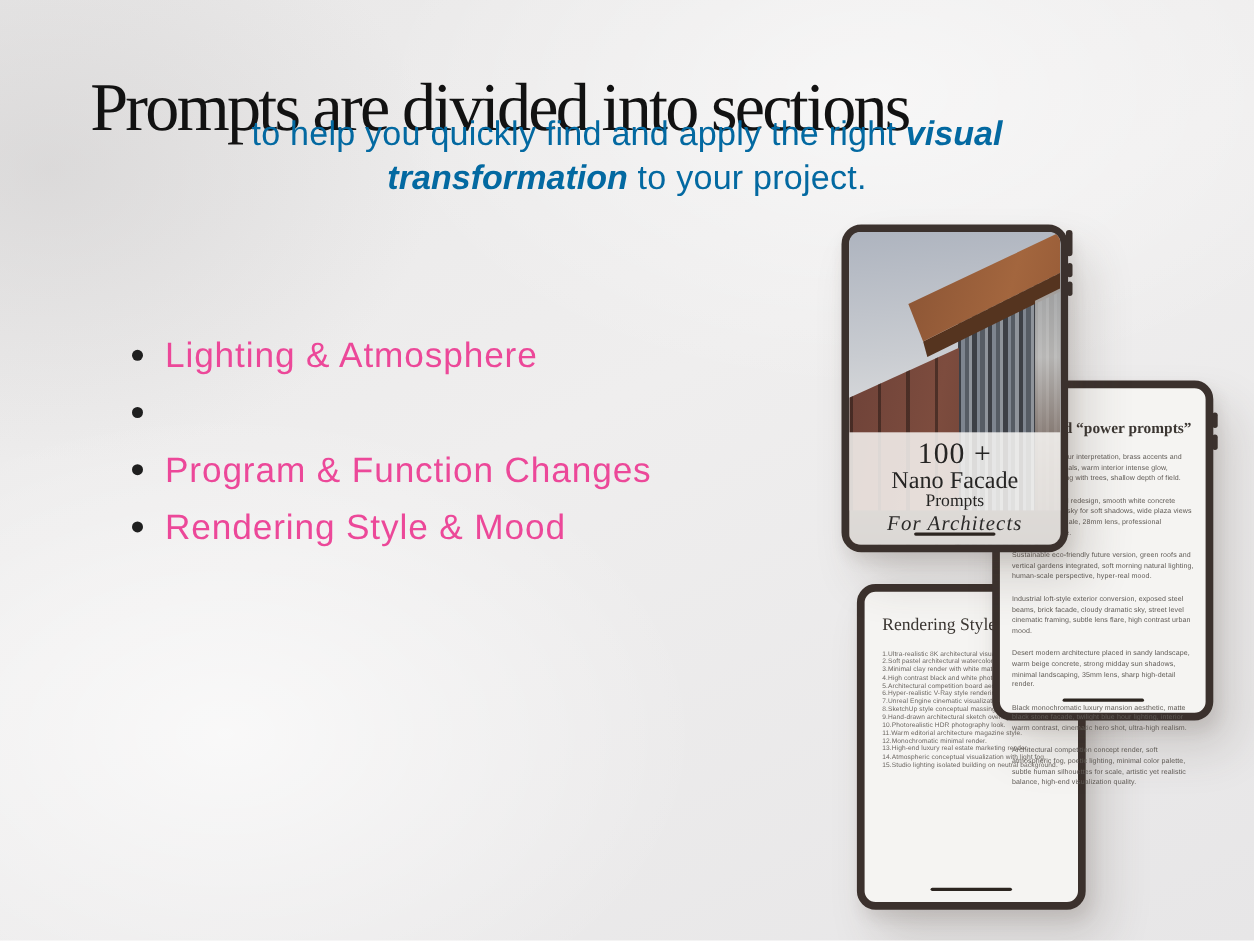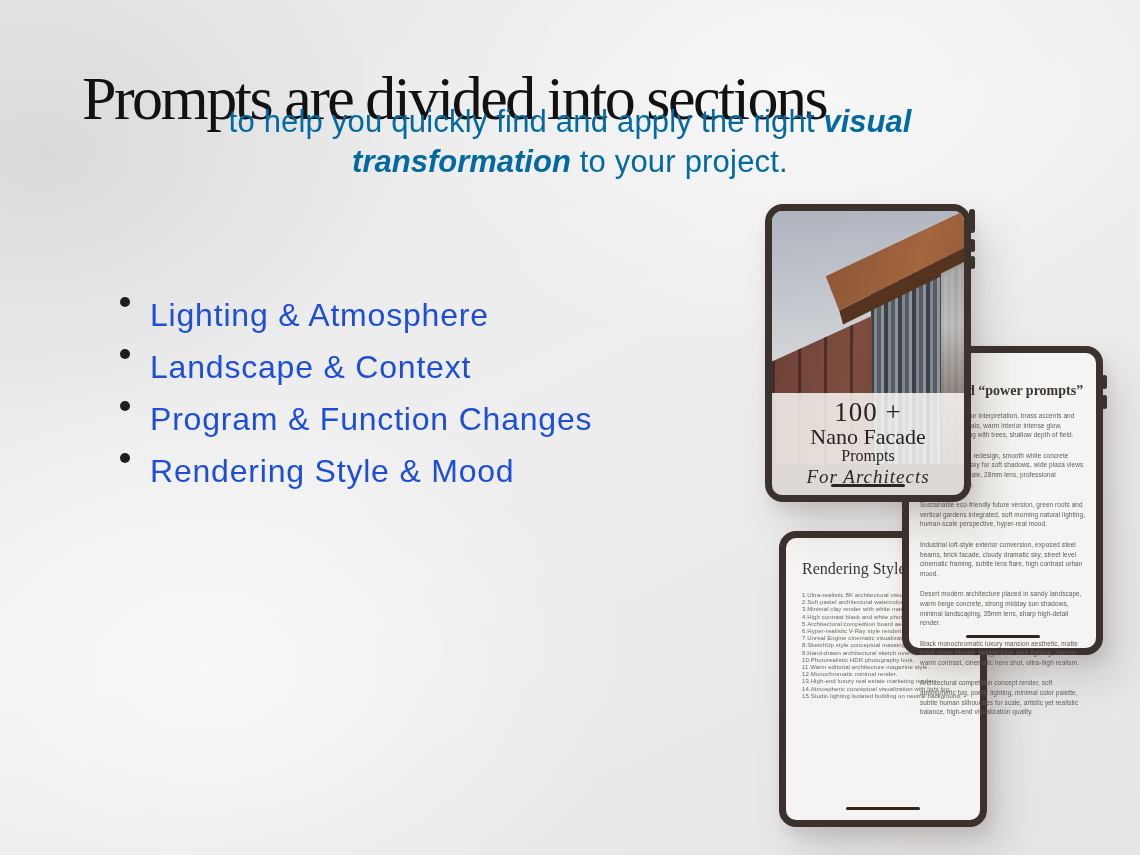--- a/index.html
+++ b/index.html
@@ -16,22 +16,22 @@
     position:absolute;top:24px;left:0;width:908px;text-align:center;
     font-family:"Liberation Serif",serif;font-size:62px;font-weight:500;
     letter-spacing:-2.5px;color:#121212;line-height:1.05;
   }
   .page-subtitle{
     position:absolute;top:102px;left:140px;width:860px;text-align:center;
     font-size:31px;color:#0369a1;line-height:1.28;letter-spacing:.2px;
   }
   .page-subtitle .em{font-weight:bold;font-style:italic;letter-spacing:0;}
   .bullet-list{position:absolute;left:120px;top:297px;margin:0;padding:0;list-style:none;}
-  .bullet-list li{display:flex;align-items:flex-start;height:52px;
-    font-size:32px;letter-spacing:.8px;color:#1d4ed8;}
+  .bullet-list li{display:flex;align-items:center;height:52px;
+    font-size:32px;letter-spacing:.8px;color:#ec4899;}
   .bullet-dot{width:10px;height:10px;border-radius:50%;background:#1f1f1f;margin-right:20px;flex:0 0 auto;}
   
   .tablet{
     position:absolute;background:#f5f4f2;border:7px solid #3b312d;border-radius:17px;
     box-shadow:18px 26px 42px rgba(70,58,50,.17), 4px 8px 14px rgba(70,58,50,.12);
   }
   .home-bar{position:absolute;left:50%;transform:translateX(-50%);bottom:10px;width:74px;height:3px;background:#2c2520;border-radius:2px;}
   .side-tab{position:absolute;background:#3b312d;border-radius:3px;}
   
   .tablet-rendering{left:779px;top:531px;width:194px;height:282px;z-index:1;}
@@ -82,21 +82,20 @@
 <h1 class="page-title">Prompts are divided into sections</h1>
 <div class="page-subtitle"><span>to help you quickly find and apply the right </span><span class="em">visual transformation</span><span> to your project.</span></div>
 
 <ul class="bullet-list">
   <li>
       <span class="bullet-dot"></span>
       <span>Lighting &amp; Atmosphere</span>
     </li>
   <li>
       <span class="bullet-dot"></span>
-      <span>Landscape &amp; Context</span>
     </li>
   <li>
       <span class="bullet-dot"></span>
       <span>Program &amp; Function Changes</span>
     </li>
   <li>
       <span class="bullet-dot"></span>
       <span>Rendering Style &amp; Mood</span>
     </li>
 </ul>

